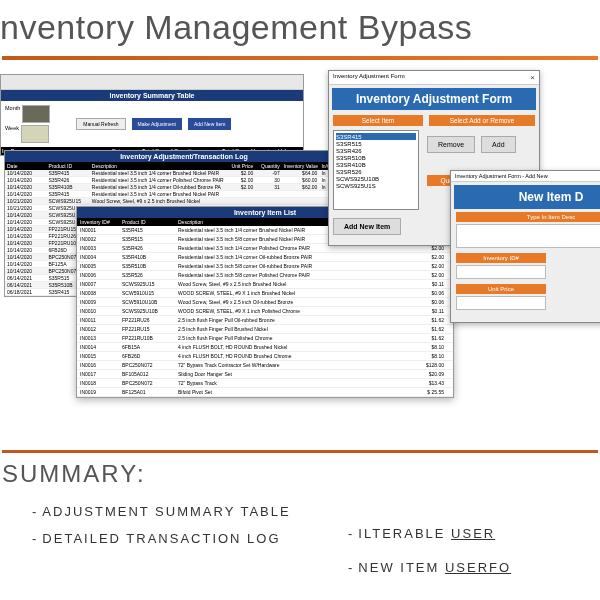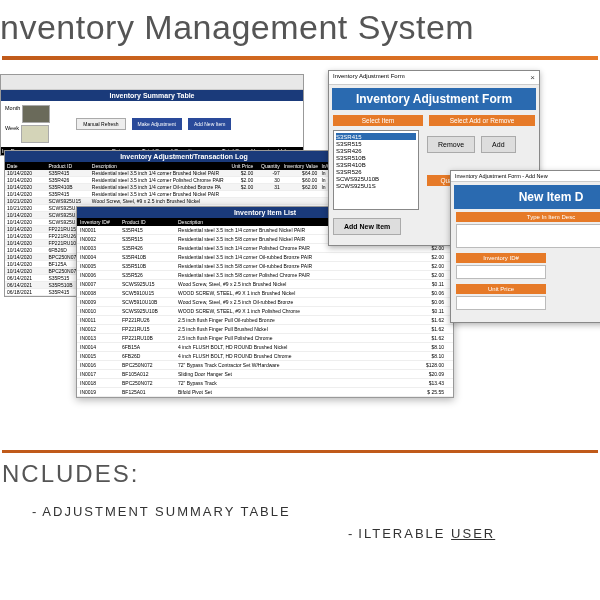--- a/index.html
+++ b/index.html
@@ -56,21 +56,21 @@
 .inc-sep { position: absolute; top: 450px; left: 2px; width: 596px; height: 3px; background: #c05a1a; }
 .inc-title { position: absolute; top: 460px; left: 2px; font-size: 24px; color: #555; letter-spacing: 2px; }
 .inc-left { position: absolute; top: 498px; left: 32px; font-size: 13px; letter-spacing: 2px; line-height: 2.1; color: #333; }
 .inc-right { position: absolute; top: 517px; left: 348px; font-size: 13px; letter-spacing: 2px; line-height: 2.6; color: #333; }
 .inc-left div::before, .inc-right div::before { content: "-"; margin-right: 4px; }
 .inc-right u { text-decoration: underline; }
 </style>
 </head>
 <body>
 
-<div class="title">nventory Management System</div>
+<div class="title">nventory Management Bypass</div>
 <div class="orange-line"></div>
 
 <div class="summary-win">
   <div class="ribbon"></div>
   <div class="bluehead">Inventory Summary Table</div>
   <div class="filters">
     <div>
       <div style="display:flex;gap:2px">
           <span>Month</span>
           <div class="filter-box dark"></div>
@@ -466,19 +466,21 @@
   <div style="display:flex;margin-bottom:10px">
       <div style="flex:1">
         <div class="o-lbl">Unit Price</div>
         <div class="fld"></div>
       </div>
       <div style="flex:1"></div>
     </div>
 </div>
 
 <div class="inc-sep"></div>
-<div class="inc-title">NCLUDES:</div>
+<div class="inc-title">SUMMARY:</div>
 <div class="inc-left" id="inc-left">
     <div>ADJUSTMENT SUMMARY TABLE</div>
+    <div>DETAILED TRANSACTION LOG</div>
   </div>
 <div class="inc-right">
   <div><span>ILTERABLE </span><u>USER</u></div>
+  <div><span>NEW ITEM </span><u>USERFO</u></div>
 </div>
 
 </body></html>

